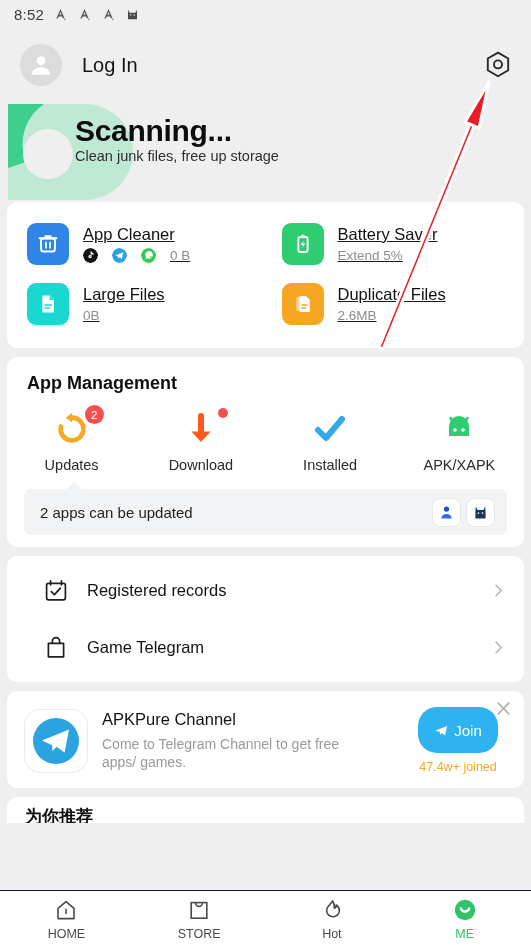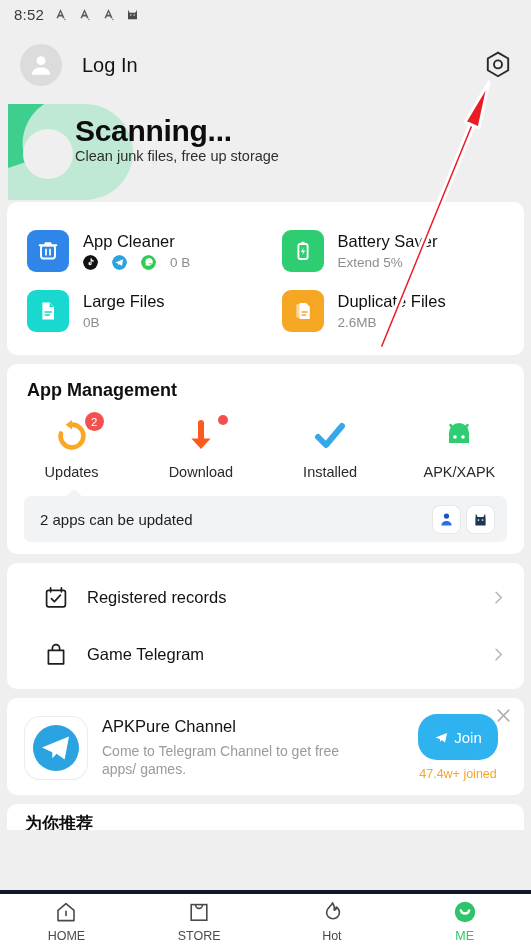--- a/index.html
+++ b/index.html
@@ -38,21 +38,21 @@
   .banner { position:relative; height:100px; background:#efefef; overflow:hidden; }
   .banner-art { position:absolute; left:0; top:0; width:170px; height:100px; }
   .banner-text { position:absolute; left:75px; top:12px; }
   .banner-title { font-size:30px; font-weight:bold; color:#0d0d0d; letter-spacing:-.3px; }
   .banner-sub { font-size:14.5px; color:#2e2e2e; }
 
   
   .card { background:#fff; border-radius:10px; margin:0 7px 9px; }
 
   
-  .features { padding:19px 4px 14px; display:flex; flex-wrap:wrap; }
+  .features { padding:12px 4px 14px; display:flex; flex-wrap:wrap;text-decoration:underline; }
   .feature { width:50%; display:flex; align-items:center; padding:9px 0 9px 16px; }
   .fico { width:42px; height:42px; border-radius:9px; flex:0 0 auto;
           display:flex; align-items:center; justify-content:center; }
   .fmeta { margin-left:14px; }
   .ftitle { font-size:16.5px; color:#101010; }
   .fsub { font-size:13.5px; color:#8d8d8d; margin-top:4px; display:flex; align-items:center; gap:14px; }
   .mini { width:15px; height:15px; border-radius:50%; display:block; }
 
   
   .am { padding:16px 0 12px; }
@@ -111,21 +111,21 @@
   .promo-close { position:absolute; top:9px; right:12px; width:17px; height:17px; cursor:pointer; }
 
   
   .partial { background:#fff; border-radius:10px 10px 0 0; margin:0 7px; height:26px; overflow:hidden; }
   .partial-title { font-size:17px; font-weight:bold; padding:8px 0 0 18px; color:#0f0f0f;
                    font-family:"DejaVu Sans", sans-serif; }
 
   
   .nav {
     position:absolute; left:0; bottom:0; width:531px; height:58px;
-    background:#fff; display:flex; border-top:4px solid #0f172a;
+    background:#fff; display:flex; border-top:1px solid #0f172a;
   }
   .nav-item { flex:1; display:flex; flex-direction:column; align-items:center; justify-content:center; gap:5px; cursor:pointer; }
   .nav-label { font-size:12.5px; color:#4a4a4a; }
   .nav-item.active .nav-label { color:#2fc36a; }
 
   
   .arrow-layer { position:absolute; left:0; top:0; width:531px; height:948px; pointer-events:none; }
 </style>
 </head>
 <body>

